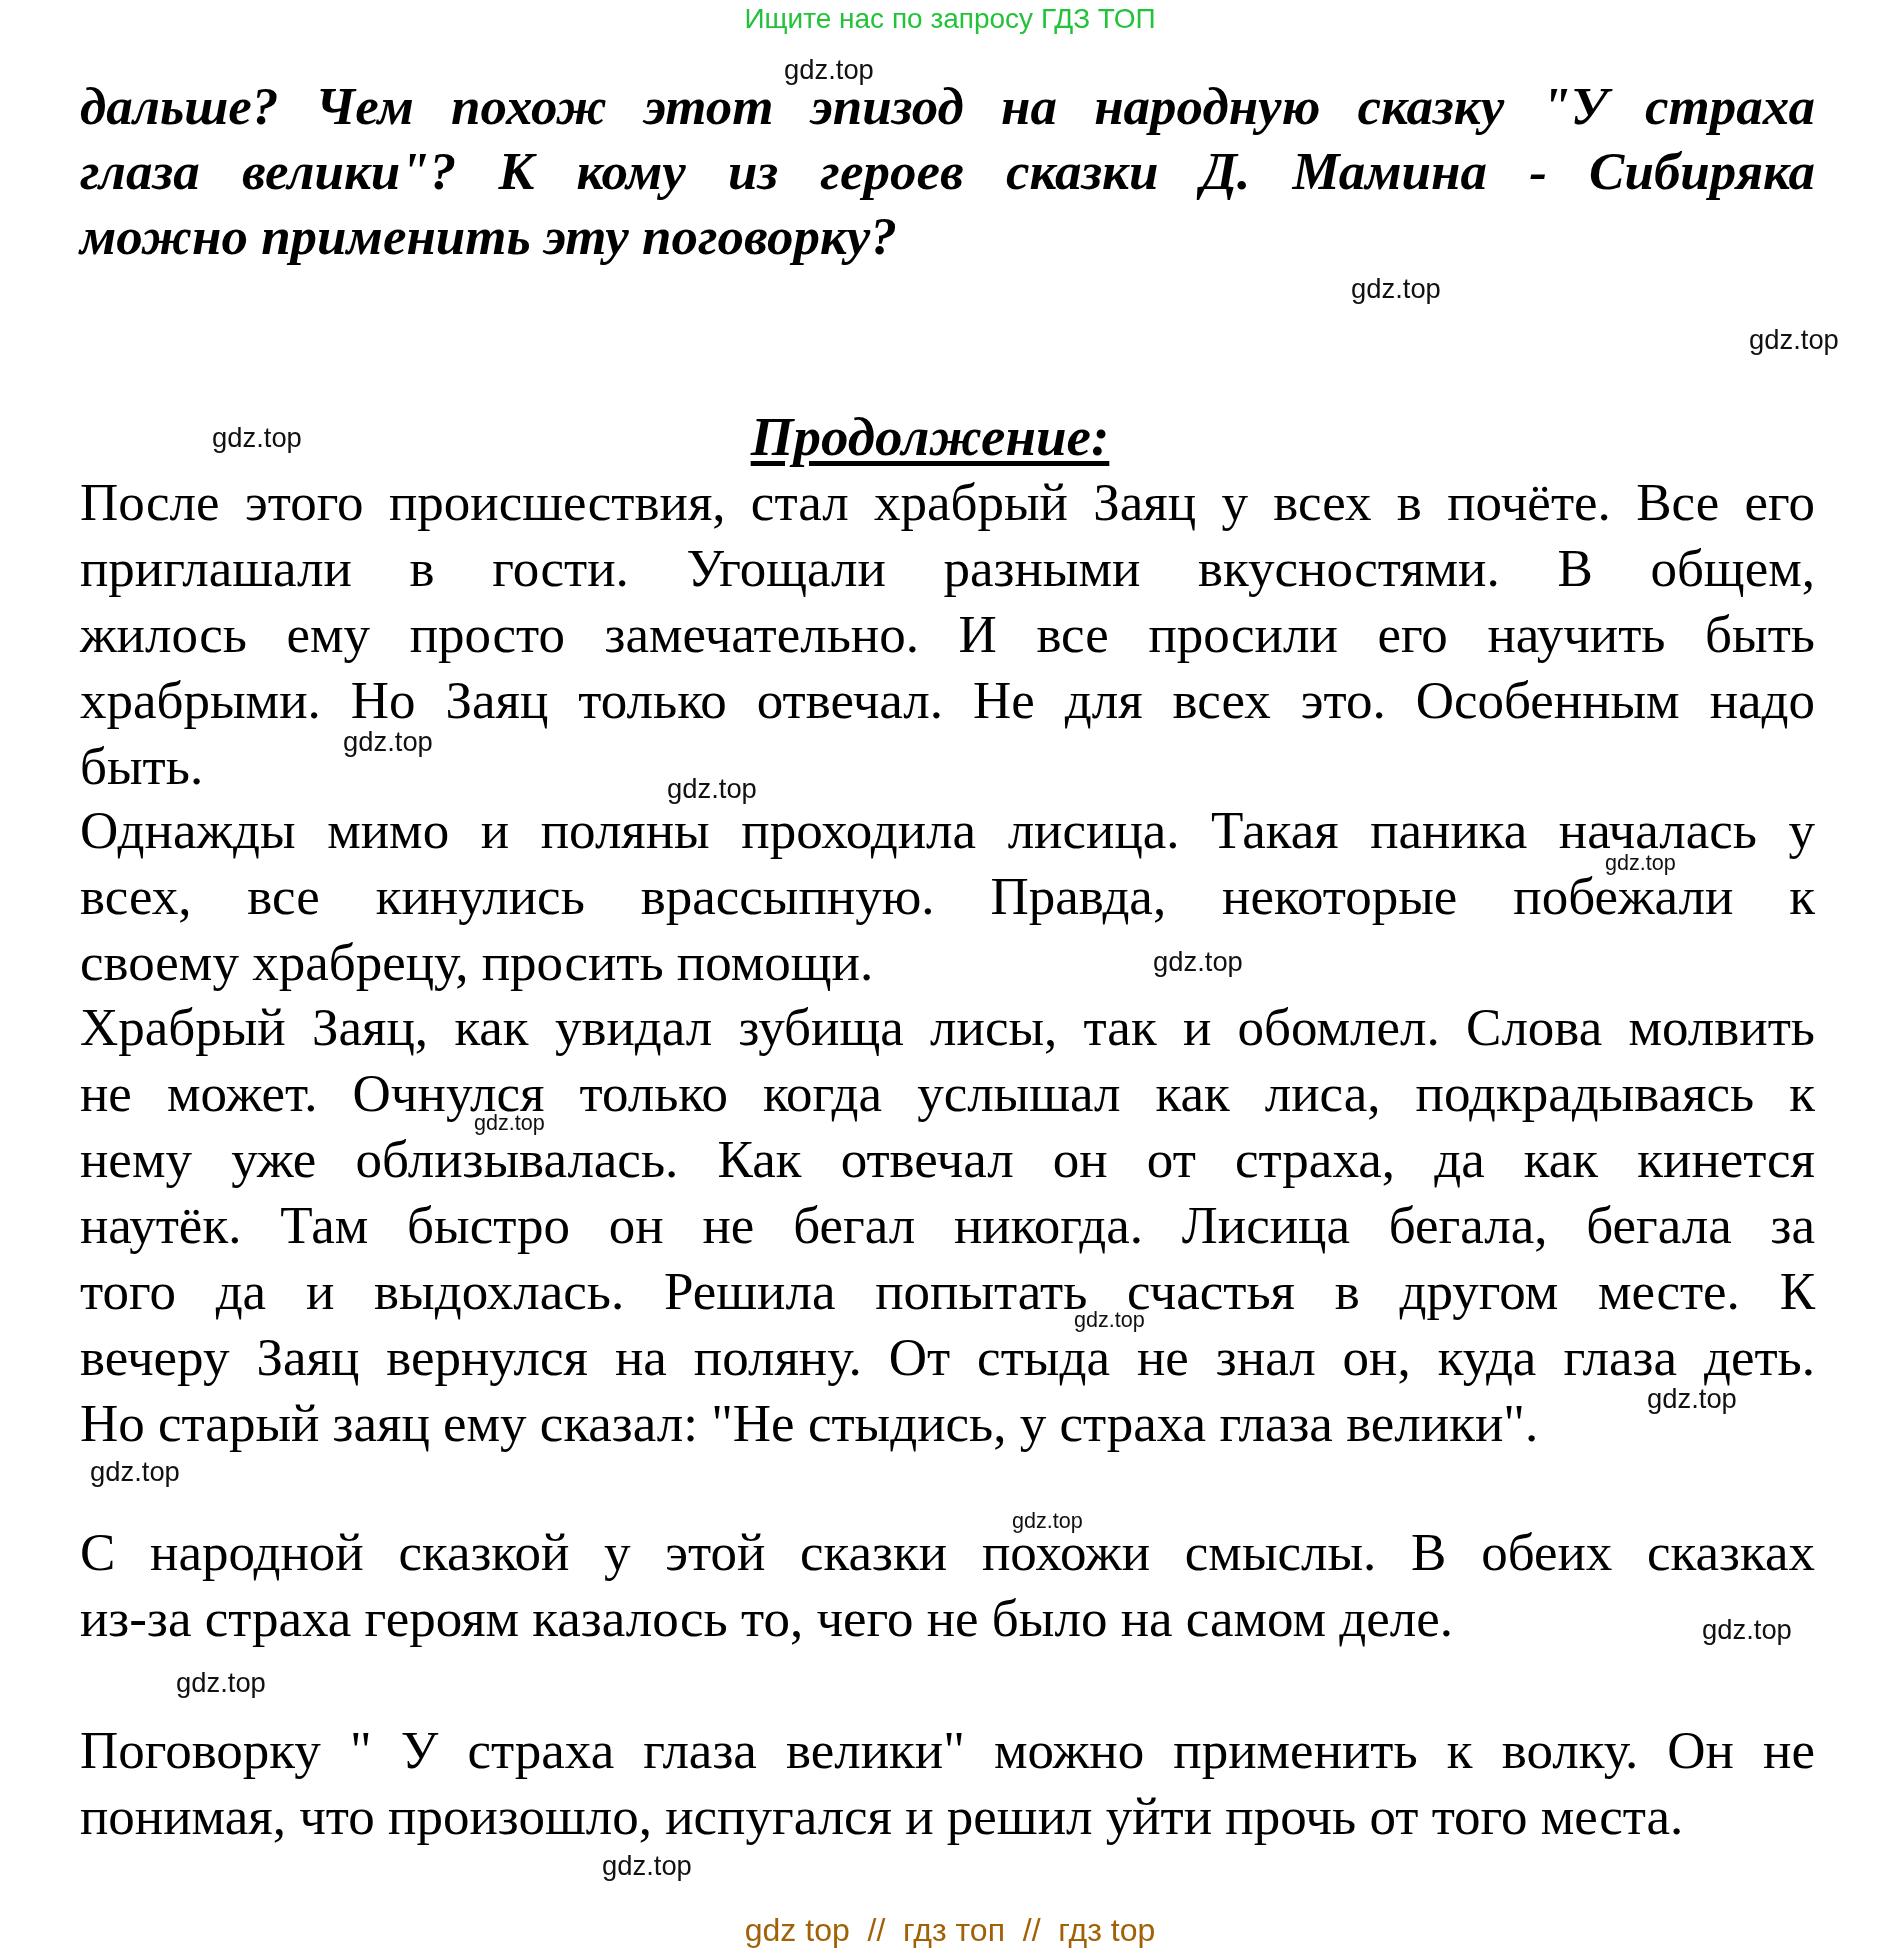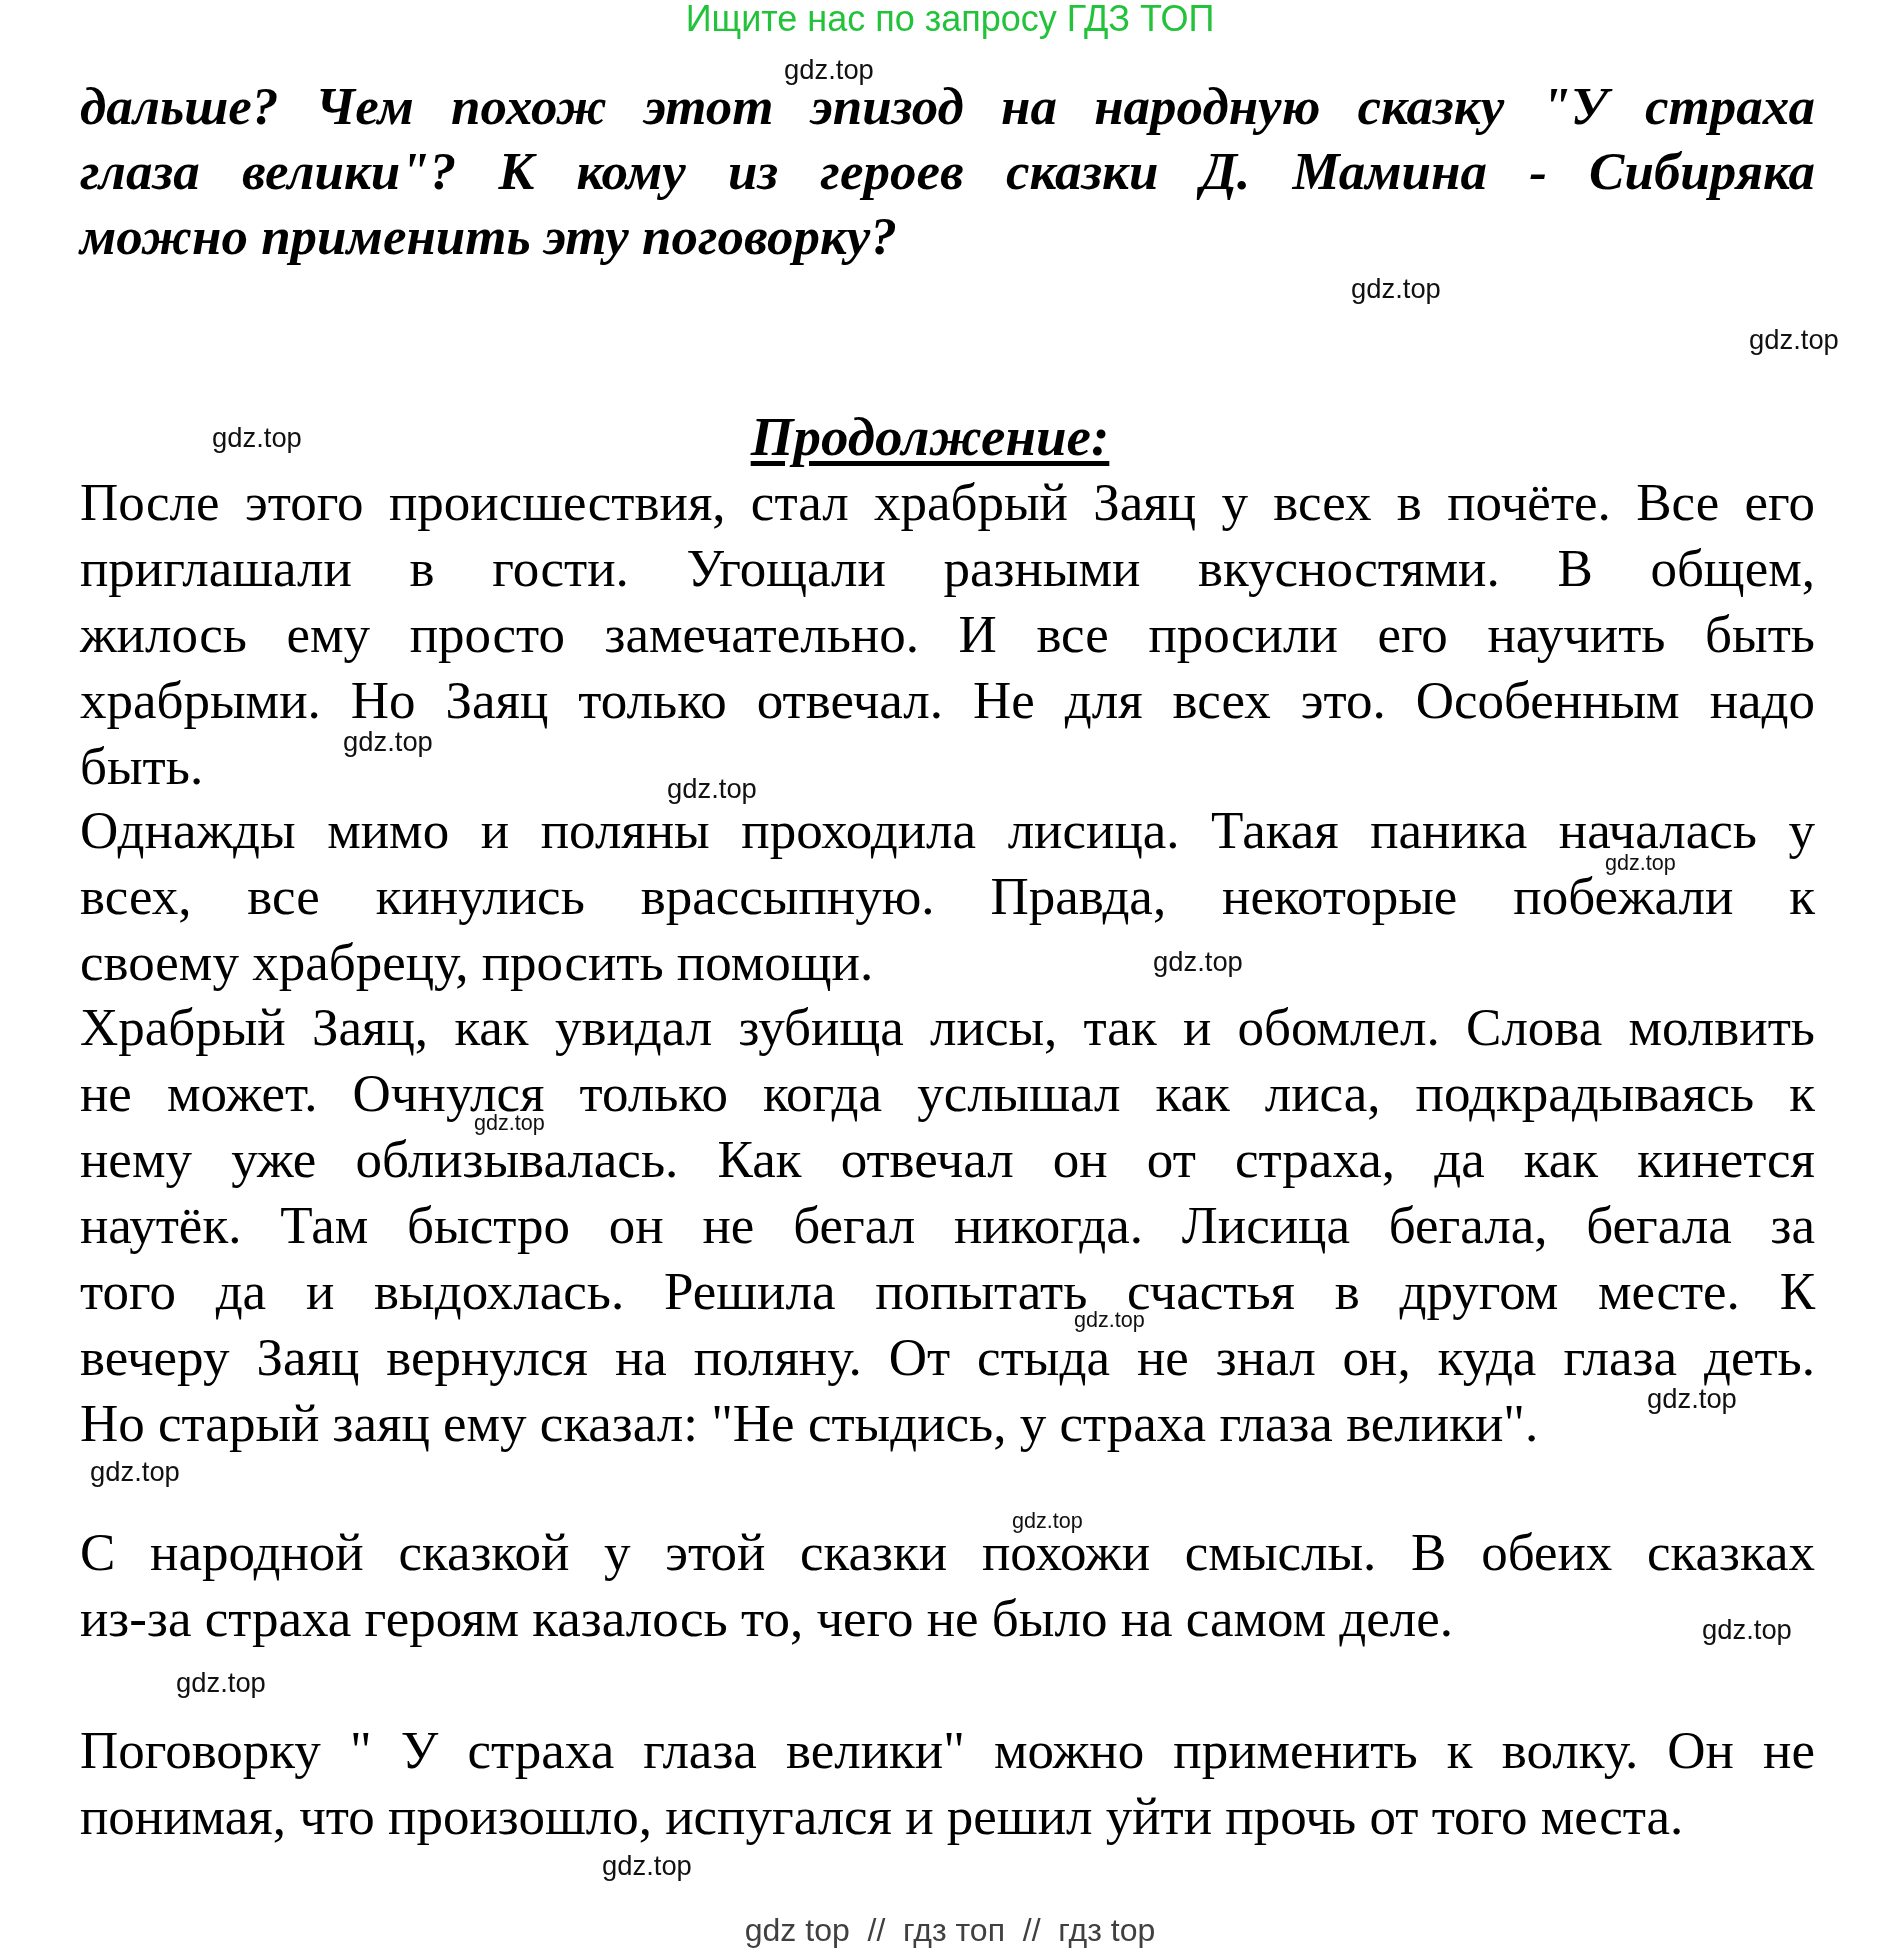--- a/index.html
+++ b/index.html
@@ -1,20 +1,20 @@
 <!DOCTYPE html>
 <html><head>
 <meta charset="utf-8">
 <style>
   html, body { margin: 0; padding: 0; background: #ffffff; }
   body { width: 1900px; height: 1958px; position: relative; overflow: hidden; }
   .top-banner {
     position: absolute; left: 0; top: 0; width: 1900px; height: 39px;
     text-align: center; color: #22c33a;
-    font-family: "Liberation Sans", sans-serif; font-size: 36px; line-height: 37px;
+    font-family: "Liberation Sans", sans-serif; font-size: 28px; line-height: 37px;
   }
   .question {
     position: absolute; left: 80px; top: 74px; width: 1735px;
     font-family: "Liberation Serif", serif; font-weight: bold; font-style: italic;
     font-size: 53px; line-height: 65px; color: #000;
   }
   .line { display: block; white-space: nowrap; }
   .just { text-align: justify; text-align-last: justify; white-space: normal; }
   .section-heading {
     position: absolute; left: 0; top: 404px; width: 1860px; text-align: center;
@@ -26,21 +26,21 @@
     position: absolute; left: 80px; width: 1735px;
     font-family: "Liberation Serif", serif; font-size: 53px; line-height: 66px; color: #000;
   }
   .watermark {
     position: absolute; font-family: "Liberation Sans", sans-serif; color: #111;
     font-size: 27.4px; line-height: 29px; white-space: nowrap;
   }
   .watermark.small { font-size: 21.6px; line-height: 23.5px; }
   .footer {
     position: absolute; left: 0; top: 1911px; width: 1900px; text-align: center;
-    color: #404040; font-family: "Liberation Sans", sans-serif; font-size: 32px; line-height: 39px;
+    color: #a16207; font-family: "Liberation Sans", sans-serif; font-size: 32px; line-height: 39px;
     white-space: pre;
   }
 </style>
 </head>
 <body>
 
 <div class="top-banner">Ищите нас по запросу ГДЗ ТОП</div>
 
 <div class="question">
   <span class="line just">дальше? Чем похож этот эпизод на народную сказку "У страха</span>

